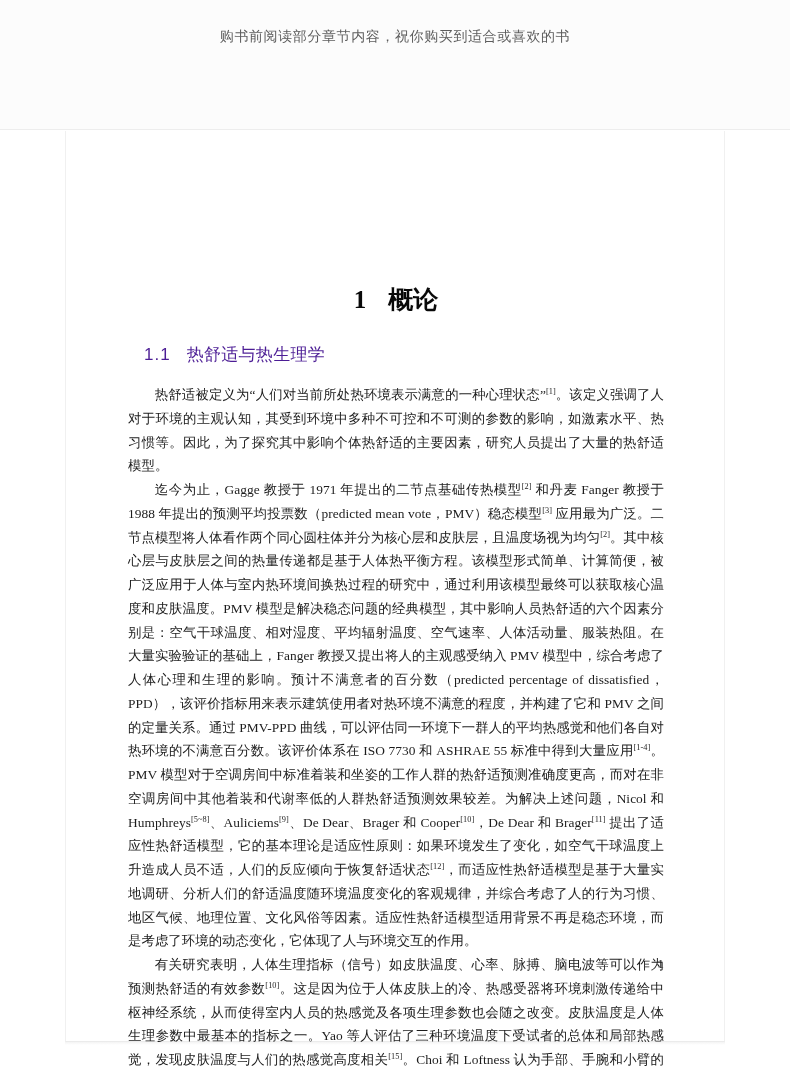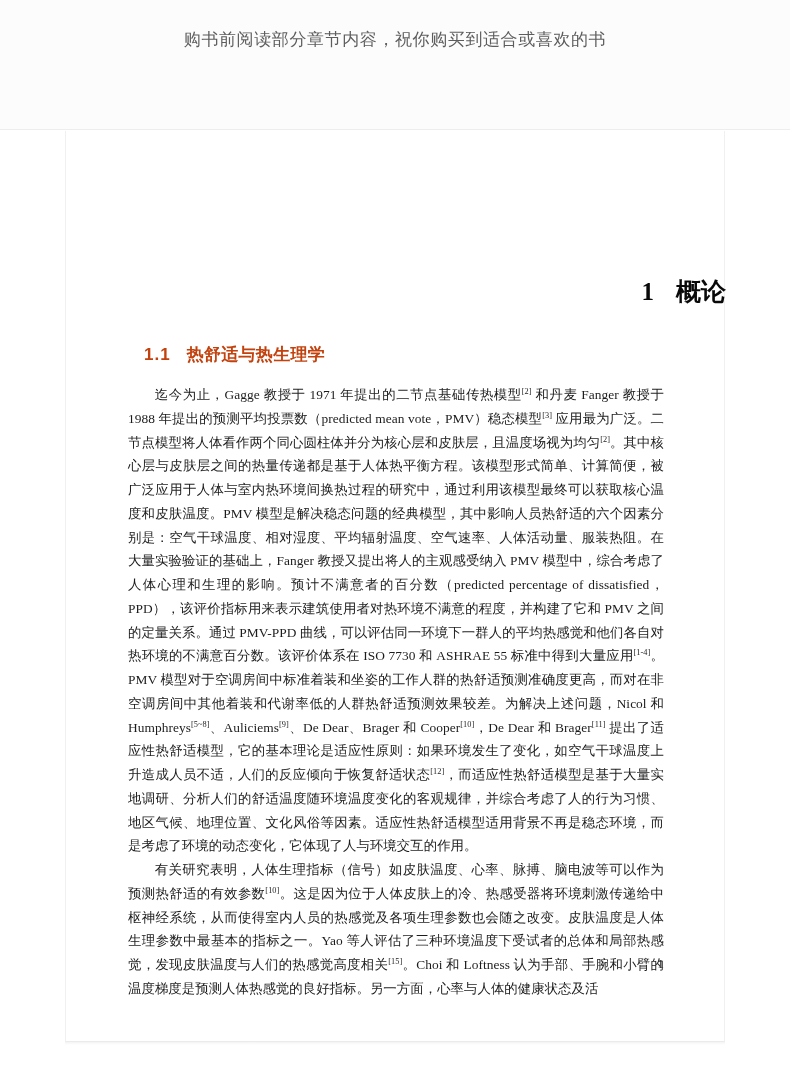--- a/index.html
+++ b/index.html
@@ -26,21 +26,21 @@
     border-bottom: 1px solid #ededed;
     box-sizing: border-box;
   }
   .banner-text {
     position: absolute;
     left: 0;
     top: 28px;
     width: 790px;
     text-align: center;
     font-family: "Liberation Sans", "DejaVu Sans", sans-serif;
-    font-size: 17px;
+    font-size: 14px;
     letter-spacing: 0.6px;
     color: #5d5d5d;
     white-space: nowrap;
   }
 
   
   .sheet {
     position: absolute;
     left: 65px;
     top: 131px;
@@ -59,23 +59,23 @@
     right: -1px;
     bottom: -4px;
     height: 3px;
     background: linear-gradient(to bottom, #f4f4f4, #ffffff);
   }
 
   
   .chapter-title {
     position: absolute;
     left: 0;
-    top: 144px;
+    top: 152px;
     width: 660px;
-    text-align: right;
+    text-align: center;
     font-family: "Liberation Serif", "DejaVu Serif", serif;
     font-weight: bold;
     font-size: 25px;
     color: #090909;
     letter-spacing: 0px;
   }
   .chapter-num {
     font-family: "Liberation Serif", "DejaVu Serif", serif;
     font-weight: bold;
   }
@@ -84,24 +84,23 @@
     width: 22px;
   }
 
   
   .section-head {
     position: absolute;
     left: 78px;
     top: 212px;
     font-family: "Liberation Sans", "DejaVu Sans", sans-serif;
     font-size: 17px;
-    color: #c2410c;
+    color: #4c1d95;
     white-space: nowrap;
     letter-spacing: 0.3px;
-    font-weight: bold;
   }
   .sec-num { letter-spacing: 1px; }
   .sec-gap { display: inline-block; width: 16px; }
 
   
   .body-block {
     position: absolute;
     left: 62px;
     top: 252px;
     width: 536px;
@@ -146,19 +145,20 @@
 
   <div class="chapter-title">
     <span class="chapter-num">1</span><span class="chapter-gap"></span><span>概论</span>
   </div>
 
   <div class="section-head">
     <span class="sec-num">1.1</span><span class="sec-gap"></span><span>热舒适与热生理学</span>
   </div>
 
   <div class="body-block">
+    <p class="para">热舒适被定义为“人们对当前所处热环境表示满意的一种心理状态”<sup>[1]</sup>。该定义强调了人对于环境的主观认知，其受到环境中多种不可控和不可测的参数的影响，如激素水平、热习惯等。因此，为了探究其中影响个体热舒适的主要因素，研究人员提出了大量的热舒适模型。</p>
     <p class="para">迄今为止，Gagge 教授于 1971 年提出的二节点基础传热模型<sup>[2]</sup> 和丹麦 Fanger 教授于 1988 年提出的预测平均投票数（predicted mean vote，PMV）稳态模型<sup>[3]</sup> 应用最为广泛。二节点模型将人体看作两个同心圆柱体并分为核心层和皮肤层，且温度场视为均匀<sup>[2]</sup>。其中核心层与皮肤层之间的热量传递都是基于人体热平衡方程。该模型形式简单、计算简便，被广泛应用于人体与室内热环境间换热过程的研究中，通过利用该模型最终可以获取核心温度和皮肤温度。PMV 模型是解决稳态问题的经典模型，其中影响人员热舒适的六个因素分别是：空气干球温度、相对湿度、平均辐射温度、空气速率、人体活动量、服装热阻。在大量实验验证的基础上，Fanger 教授又提出将人的主观感受纳入 PMV 模型中，综合考虑了人体心理和生理的影响。预计不满意者的百分数（predicted percentage of dissatisfied，PPD），该评价指标用来表示建筑使用者对热环境不满意的程度，并构建了它和 PMV 之间的定量关系。通过 PMV-PPD 曲线，可以评估同一环境下一群人的平均热感觉和他们各自对热环境的不满意百分数。该评价体系在 ISO 7730 和 ASHRAE 55 标准中得到大量应用<sup>[1-4]</sup>。PMV 模型对于空调房间中标准着装和坐姿的工作人群的热舒适预测准确度更高，而对在非空调房间中其他着装和代谢率低的人群热舒适预测效果较差。为解决上述问题，Nicol 和 Humphreys<sup>[5~8]</sup>、Auliciems<sup>[9]</sup>、De Dear、Brager 和 Cooper<sup>[10]</sup>，De Dear 和 Brager<sup>[11]</sup> 提出了适应性热舒适模型，它的基本理论是适应性原则：如果环境发生了变化，如空气干球温度上升造成人员不适，人们的反应倾向于恢复舒适状态<sup>[12]</sup>，而适应性热舒适模型是基于大量实地调研、分析人们的舒适温度随环境温度变化的客观规律，并综合考虑了人的行为习惯、地区气候、地理位置、文化风俗等因素。适应性热舒适模型适用背景不再是稳态环境，而是考虑了环境的动态变化，它体现了人与环境交互的作用。</p>
     <p class="para">有关研究表明，人体生理指标（信号）如皮肤温度、心率、脉搏、脑电波等可以作为预测热舒适的有效参数<sup>[10]</sup>。这是因为位于人体皮肤上的冷、热感受器将环境刺激传递给中枢神经系统，从而使得室内人员的热感觉及各项生理参数也会随之改变。皮肤温度是人体生理参数中最基本的指标之一。Yao 等人评估了三种环境温度下受试者的总体和局部热感觉，发现皮肤温度与人们的热感觉高度相关<sup>[15]</sup>。Choi 和 Loftness 认为手部、手腕和小臂的温度梯度是预测人体热感觉的良好指标。另一方面，心率与人体的健康状态及活</p>
   </div>
 
   <div class="folio">1</div>
 
 </div>
 
 </body></html>

